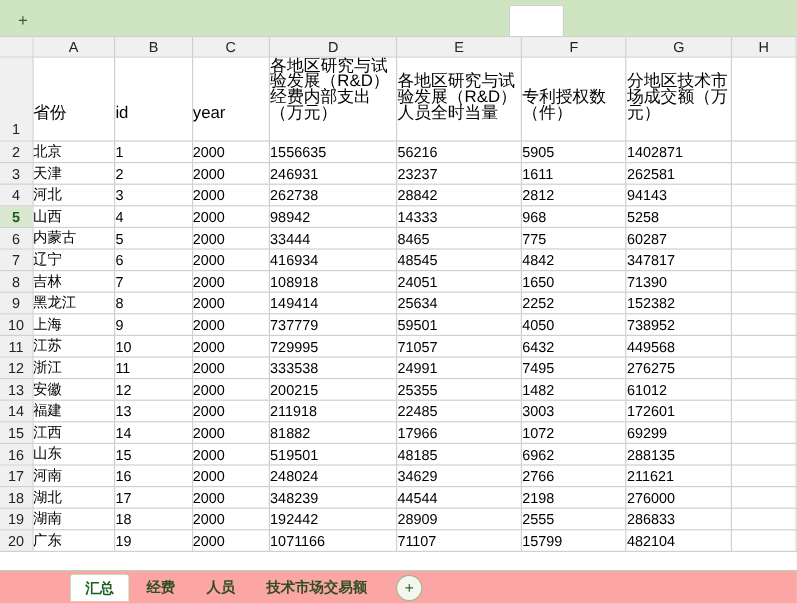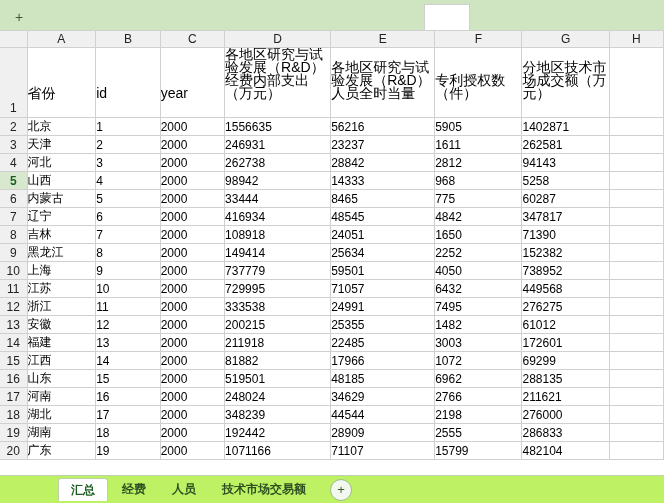--- a/index.html
+++ b/index.html
@@ -145,21 +145,21 @@
   .c-d { width: 102px; }
   .c-e { width: 100px; }
   .c-f { width: 84px; }
   .c-g { width: 84px; }
   .c-h { width: 52px; }
   .c-i { width: 26px; }
 
   
   .sheetbar {
     height: 28px;
-    background: #bef264;
+    background: #fca5a5;
     border-top: 1px solid #bcd2ae;
     display: flex;
     align-items: center;
     padding-left: 58px;
     box-sizing: border-box;
     gap: 2px;
   }
   .sheet {
     height: 22px;
     padding: 0 12px;

